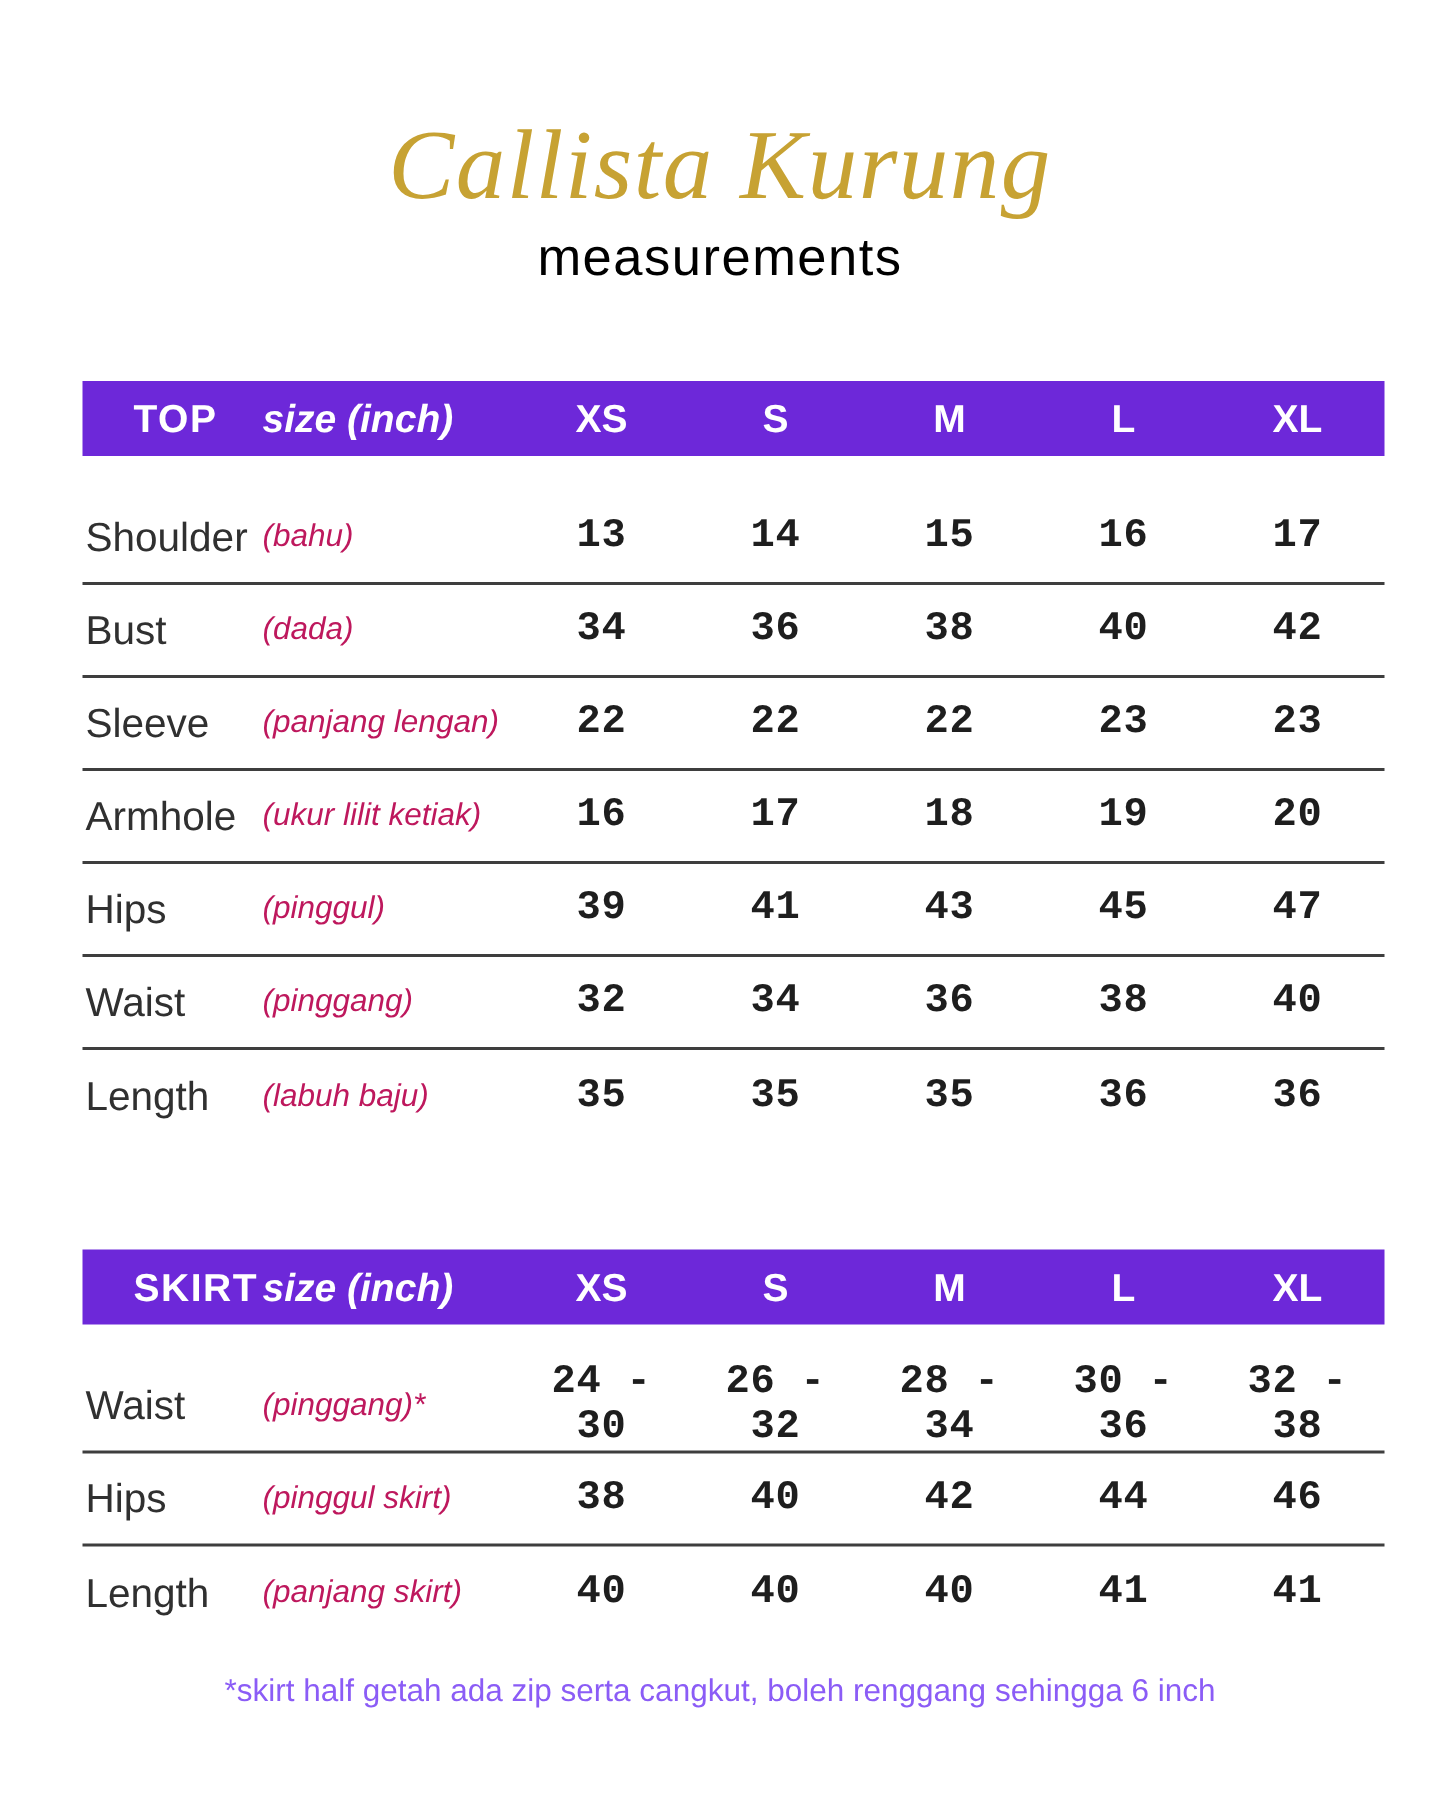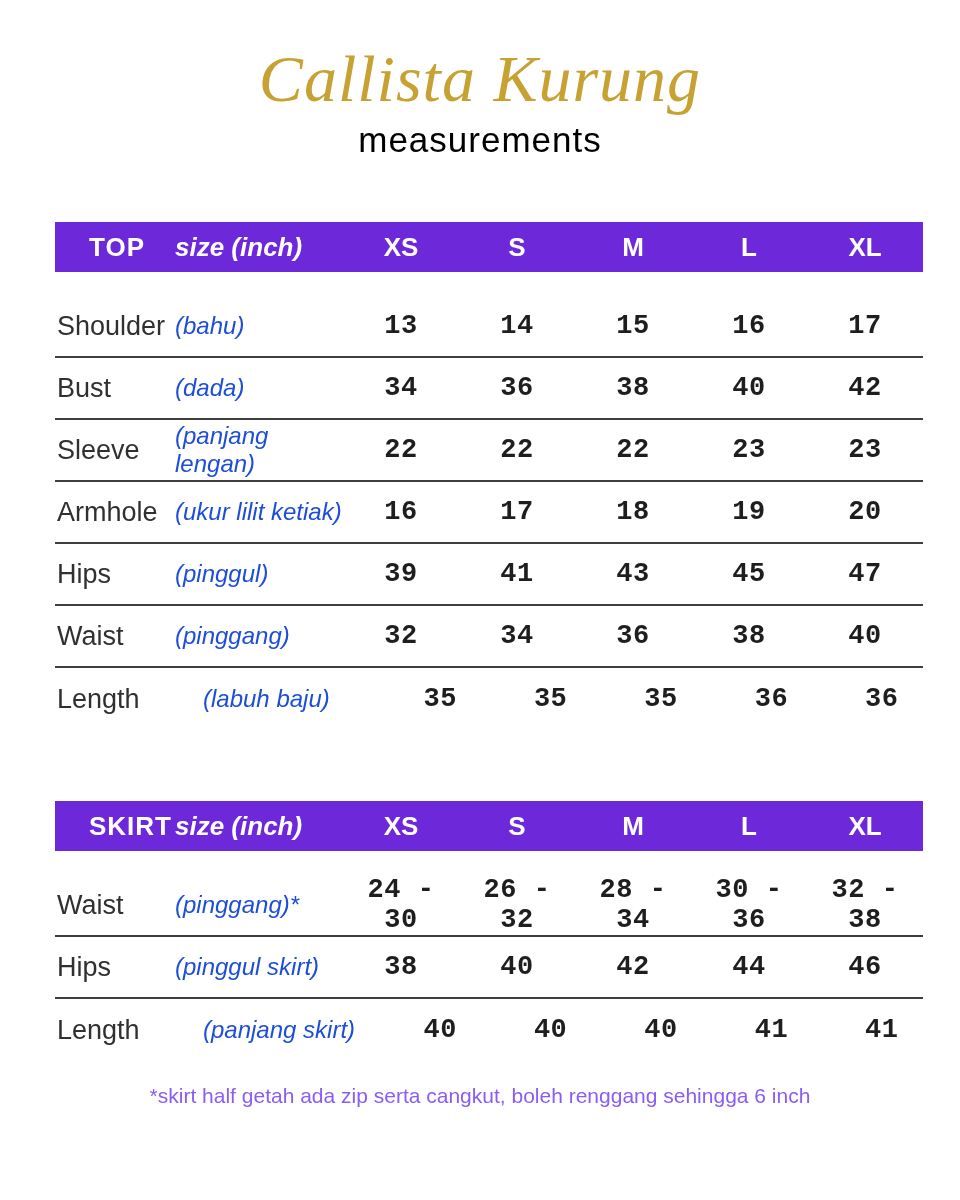--- a/index.html
+++ b/index.html
@@ -1,19 +1,19 @@
 <!DOCTYPE html>
 <html><head>
 <meta charset="utf-8">
 <style>
   * { margin:0; padding:0; box-sizing:border-box; }
   html,body { width:960px; background:#ffffff; font-family:"Liberation Sans", sans-serif; }
   body { height:1200px; overflow:hidden; }
 
-  .title-block { padding-top:46px; text-align:center; }
+  .title-block { padding-top:78px; text-align:center; }
   .page-title {
     font-family:"Liberation Serif", serif;
     font-style:italic;
     font-weight:400;
     font-size:66px;
     line-height:1.0;
     color:#C7A233;
     letter-spacing:1px;
   }
   .page-subtitle {
@@ -54,31 +54,31 @@
   }
 
   .tbody { padding-top:24px; }
   .trow {
     display:grid;
     grid-template-columns:120px 168px repeat(5, 1fr);
     align-items:center;
     height:62px;
     border-bottom:2px solid #3E3E3E;
   }
-  .trow:last-child { border-bottom:none;gap:28px; }
+  .trow:last-child { border-bottom:none; }
   .cell.label {
     padding-left:2px;
     font-size:27px;
     font-weight:400;
     color:#303030;
   }
   .cell.trans {
-    font-size:24px;
+    font-size:21px;
     font-style:italic;
-    color:#1d4ed8;
+    color:#be185d;
   }
   .cell.val {
     text-align:center;
     font-size:27px;
     font-weight:bold;
     color:#1E1E1E;
     letter-spacing:0.5px;
     font-family:Liberation Mono, monospace;
   }
 

